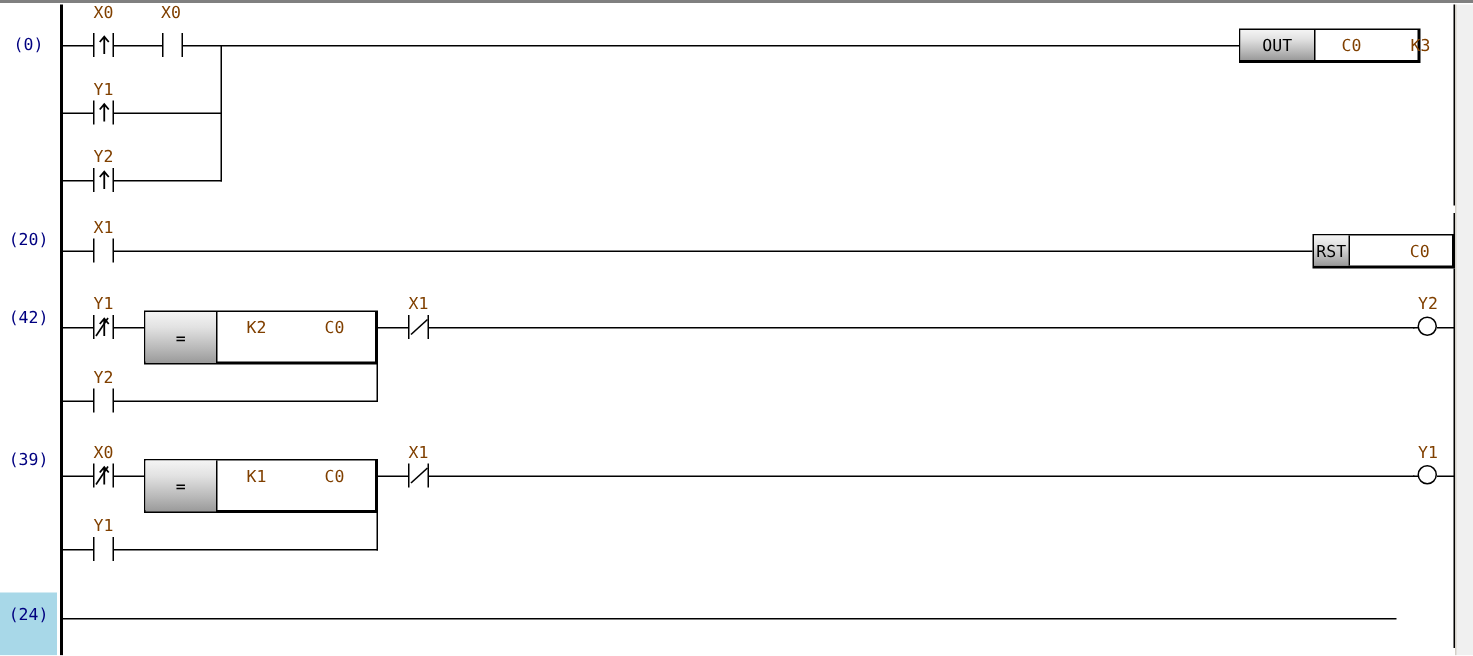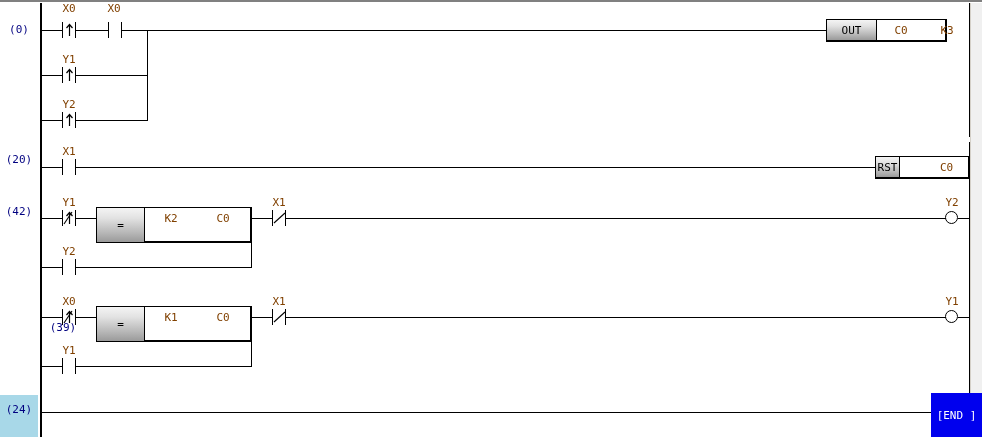--- a/index.html
+++ b/index.html
@@ -346,21 +346,21 @@
   <div class="wire-v" style="left:251px; top:218px; height:50px;"></div>
 
   <div class="coil-label" style="left:927px; top:197px;">Y2</div>
   <div class="coil" style="left:942px; top:210px;">
     <div class="lead-l"></div>
       <div class="ring"></div>
       <div class="lead-r"></div>
   </div>
   <div class="wire-h" style="left:962px; top:218px; width:8px;"></div>
 
-  <div class="rung-no" style="left:0px; top:321px;padding-left:44px;">(39)</div>
+  <div class="rung-no" style="left:0px; top:300px;">(39)</div>
 
   <div class="wire-h" style="left:42px; top:317px; width:14px;"></div>
   <div class="contact-label" style="left:44px; top:296px;">X0</div>
   <div class="contact" style="left:56px; top:309px;">
     <div class="lead-l"></div>
       <div class="bar-l"></div>
     <svg class="edge-arrow" viewBox="0 0 13 16">
       <path d="M6.5 14 L6.5 3 M3.5 6 L6.5 2.5 L9.5 6" stroke="#000" stroke-width="1.2" fill="none"></path>
       <path d="M1 14 L9 2" stroke="#000" stroke-width="1.1" fill="none"></path>
     </svg>
@@ -405,17 +405,14 @@
     <div class="lead-l"></div>
       <div class="ring"></div>
       <div class="lead-r"></div>
   </div>
   <div class="wire-h" style="left:962px; top:317px; width:8px;"></div>
 
   <div class="rung-no selected" style="left:0px; top:395px; height:42px; padding-top:8px; box-sizing:border-box;">(24)</div>
 
   <div class="wire-h" style="left:42px; top:412px; width:889px;"></div>
 
-  <div class="end-block" style="left:931px; top:393px; width:51px; height:44px;">
-    <span class="end-text">[END ]</span>
-  </div>
 
 </div>
 
 </body></html>

